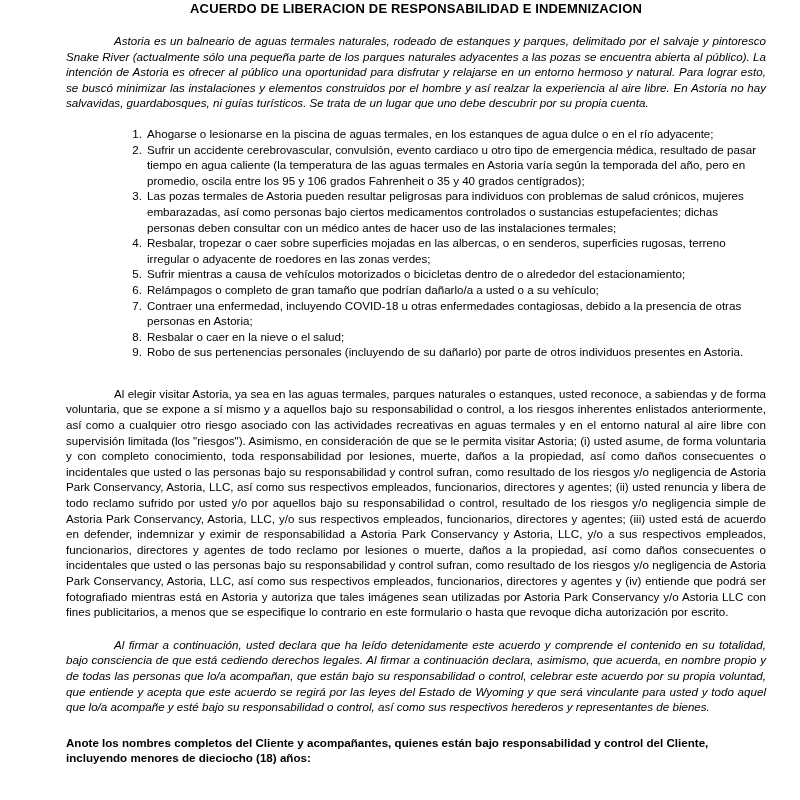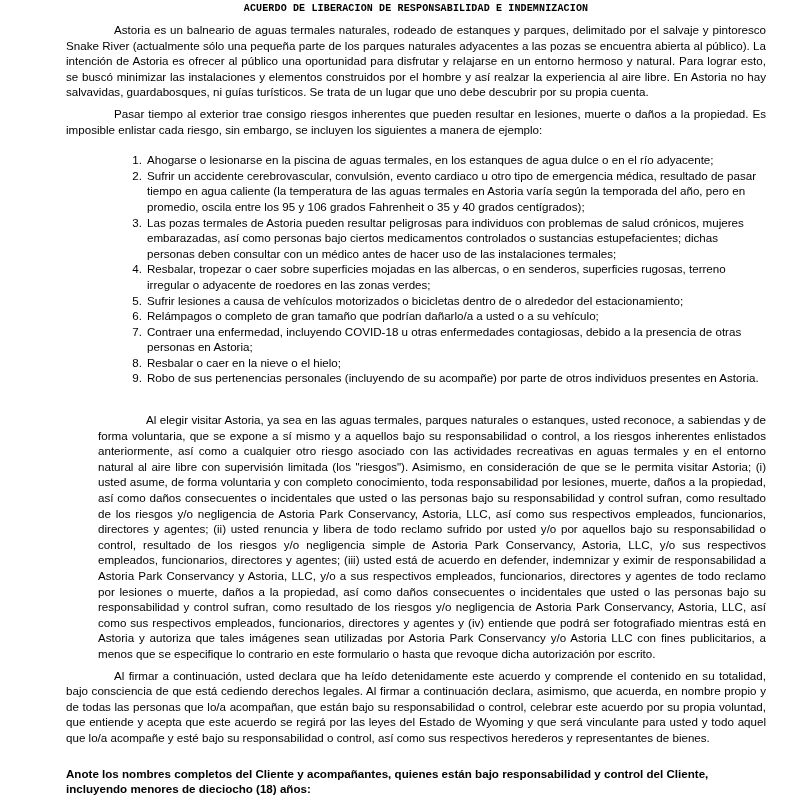--- a/index.html
+++ b/index.html
@@ -18,43 +18,42 @@
   }
   .page {
     position: relative;
     width: 800px;
     height: 800px;
     box-sizing: border-box;
     padding: 0 34px 0 66px;
   }
   .doc-title {
     text-align: center;
-    font-size: 10px;
+    font-size: 13px;
     font-weight: bold;
     letter-spacing: 0.15px;
     margin: 2px 0 0 0;
     padding: 0;
     line-height: 14px;
-    font-family: Liberation Mono, monospace;
   }
   .para {
     font-size: 11.6px;
     line-height: 15.6px;
     text-align: justify;
     margin: 0;
     padding: 0;
     text-indent: 48px;
     hyphens: none;
   }
   .para.gap-lg {
     margin-top: 26px;
-    margin-left: 32px;
   }
   .para.gap-md {
-    margin-top: 6px;
+    margin-top: 17px;
+    font-style: italic;
   }
   ol.risk-list {
     margin: 15px 0 0 0;
     padding: 0 0 0 58px;
     list-style: none;
     counter-reset: riskitem;
   }
   ol.risk-list > li {
     position: relative;
     font-size: 11.6px;
@@ -84,32 +83,31 @@
 </style>
 </head>
 <body>
 
 <div class="page">
 
   <h1 class="doc-title">ACUERDO DE LIBERACION DE RESPONSABILIDAD E INDEMNIZACION</h1>
 
   <p class="para gap-md">Astoria es un balneario de aguas termales naturales, rodeado de estanques y parques, delimitado por el salvaje y pintoresco Snake River (actualmente sólo una pequeña parte de los parques naturales adyacentes a las pozas se encuentra abierta al público). La intención de Astoria es ofrecer al público una oportunidad para disfrutar y relajarse en un entorno hermoso y natural. Para lograr esto, se buscó minimizar las instalaciones y elementos construidos por el hombre y así realzar la experiencia al aire libre. En Astoria no hay salvavidas, guardabosques, ni guías turísticos. Se trata de un lugar que uno debe descubrir por su propia cuenta.</p>
 
-  <p class="para gap-md">Pasar tiempo al exterior trae consigo riesgos inherentes que pueden resultar en lesiones, muerte o daños a la propiedad. Es imposible enlistar cada riesgo, sin embargo, se incluyen los siguientes a manera de ejemplo:</p>
 
   <ol class="risk-list">
     <li>Ahogarse o lesionarse en la piscina de aguas termales, en los estanques de agua dulce o en el río adyacente;</li>
     <li>Sufrir un accidente cerebrovascular, convulsión, evento cardiaco u otro tipo de emergencia médica, resultado de pasar tiempo en agua caliente (la temperatura de las aguas termales en Astoria varía según la temporada del año, pero en promedio, oscila entre los 95 y 106 grados Fahrenheit o 35 y 40 grados centígrados);</li>
     <li>Las pozas termales de Astoria pueden resultar peligrosas para individuos con problemas de salud crónicos, mujeres embarazadas, así como personas bajo ciertos medicamentos controlados o sustancias estupefacientes; dichas personas deben consultar con un médico antes de hacer uso de las instalaciones termales;</li>
     <li>Resbalar, tropezar o caer sobre superficies mojadas en las albercas, o en senderos, superficies rugosas, terreno irregular o adyacente de roedores en las zonas verdes;</li>
-    <li>Sufrir lesiones a causa de vehículos motorizados o bicicletas dentro de o alrededor del estacionamiento;</li>
+    <li>Sufrir mientras a causa de vehículos motorizados o bicicletas dentro de o alrededor del estacionamiento;</li>
     <li>Relámpagos o completo de gran tamaño que podrían dañarlo/a a usted o a su vehículo;</li>
     <li>Contraer una enfermedad, incluyendo COVID-18 u otras enfermedades contagiosas, debido a la presencia de otras personas en Astoria;</li>
-    <li>Resbalar o caer en la nieve o el hielo;</li>
-    <li>Robo de sus pertenencias personales (incluyendo de su acompañe) por parte de otros individuos presentes en Astoria.</li>
+    <li>Resbalar o caer en la nieve o el salud;</li>
+    <li>Robo de sus pertenencias personales (incluyendo de su dañarlo) por parte de otros individuos presentes en Astoria.</li>
   </ol>
 
   <p class="para gap-lg">Al elegir visitar Astoria, ya sea en las aguas termales, parques naturales o estanques, usted reconoce, a sabiendas y de forma voluntaria, que se expone a sí mismo y a aquellos bajo su responsabilidad o control, a los riesgos inherentes enlistados anteriormente, así como a cualquier otro riesgo asociado con las actividades recreativas en aguas termales y en el entorno natural al aire libre con supervisión limitada (los "riesgos"). Asimismo, en consideración de que se le permita visitar Astoria; (i) usted asume, de forma voluntaria y con completo conocimiento, toda responsabilidad por lesiones, muerte, daños a la propiedad, así como daños consecuentes o incidentales que usted o las personas bajo su responsabilidad y control sufran, como resultado de los riesgos y/o negligencia de Astoria Park Conservancy, Astoria, LLC, así como sus respectivos empleados, funcionarios, directores y agentes; (ii) usted renuncia y libera de todo reclamo sufrido por usted y/o por aquellos bajo su responsabilidad o control, resultado de los riesgos y/o negligencia simple de Astoria Park Conservancy, Astoria, LLC, y/o sus respectivos empleados, funcionarios, directores y agentes; (iii) usted está de acuerdo en defender, indemnizar y eximir de responsabilidad a Astoria Park Conservancy y Astoria, LLC, y/o a sus respectivos empleados, funcionarios, directores y agentes de todo reclamo por lesiones o muerte, daños a la propiedad, así como daños consecuentes o incidentales que usted o las personas bajo su responsabilidad y control sufran, como resultado de los riesgos y/o negligencia de Astoria Park Conservancy, Astoria, LLC, así como sus respectivos empleados, funcionarios, directores y agentes y (iv) entiende que podrá ser fotografiado mientras está en Astoria y autoriza que tales imágenes sean utilizadas por Astoria Park Conservancy y/o Astoria LLC con fines publicitarios, a menos que se especifique lo contrario en este formulario o hasta que revoque dicha autorización por escrito.</p>
 
   <p class="para gap-md">Al firmar a continuación, usted declara que ha leído detenidamente este acuerdo y comprende el contenido en su totalidad, bajo consciencia de que está cediendo derechos legales. Al firmar a continuación declara, asimismo, que acuerda, en nombre propio y de todas las personas que lo/a acompañan, que están bajo su responsabilidad o control, celebrar este acuerdo por su propia voluntad, que entiende y acepta que este acuerdo se regirá por las leyes del Estado de Wyoming y que será vinculante para usted y todo aquel que lo/a acompañe y esté bajo su responsabilidad o control, así como sus respectivos herederos y representantes de bienes.</p>
 
   <p class="table-heading">Anote los nombres completos del Cliente y acompañantes, quienes están bajo responsabilidad y control del Cliente, incluyendo menores de dieciocho (18) años:</p>
 
 </div>
 

